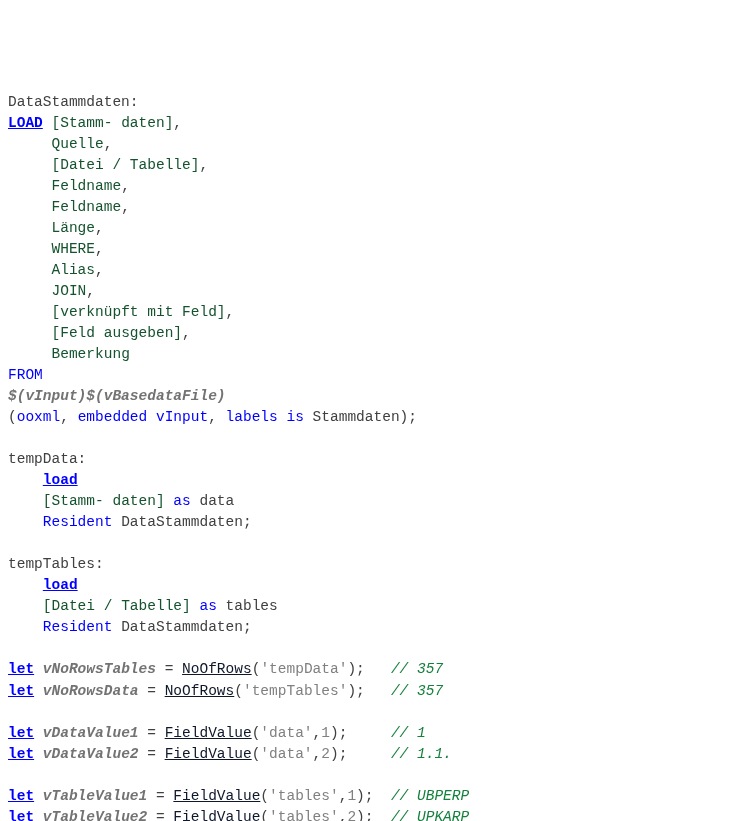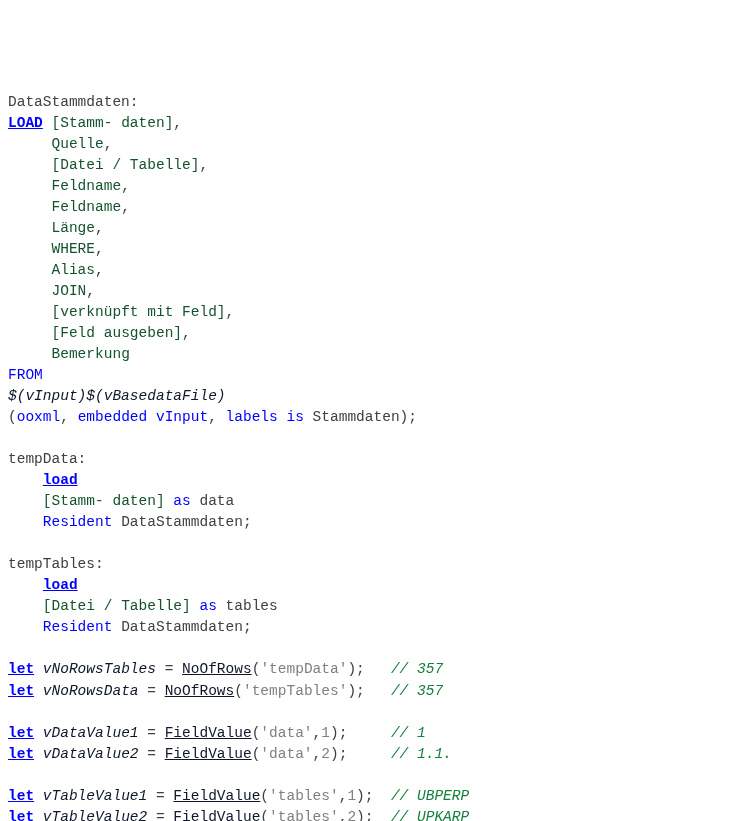--- a/index.html
+++ b/index.html
@@ -11,21 +11,21 @@
     line-height: 1.45;
     white-space: pre;
     color: #000000;
   }
   .kw   { color: #0000ff; font-weight: bold; text-decoration: underline; }
   .kw-nb{ color: #0000ff; text-align: right; }
   .field{ color: #14532d; }
   .func { color: #0f172a; text-decoration: underline; }
   .str  { color: #808080; }
   .num  { color: #808080; }
-  .var  { color: #0f172a; font-style: italic; font-weight: normal; }
+  .var  { color: #737373; font-style: italic; font-weight: bold; }
   .cmt  { color: #15803d; font-style: italic; }
   .plain{ color: #404040; }
 </style>
 </head>
 <body>
 
 
 
 <span class="plain">DataStammdaten:</span>
 <span class="kw">LOAD</span> <span class="field">[Stamm- daten]</span><span class="plain">,</span>

